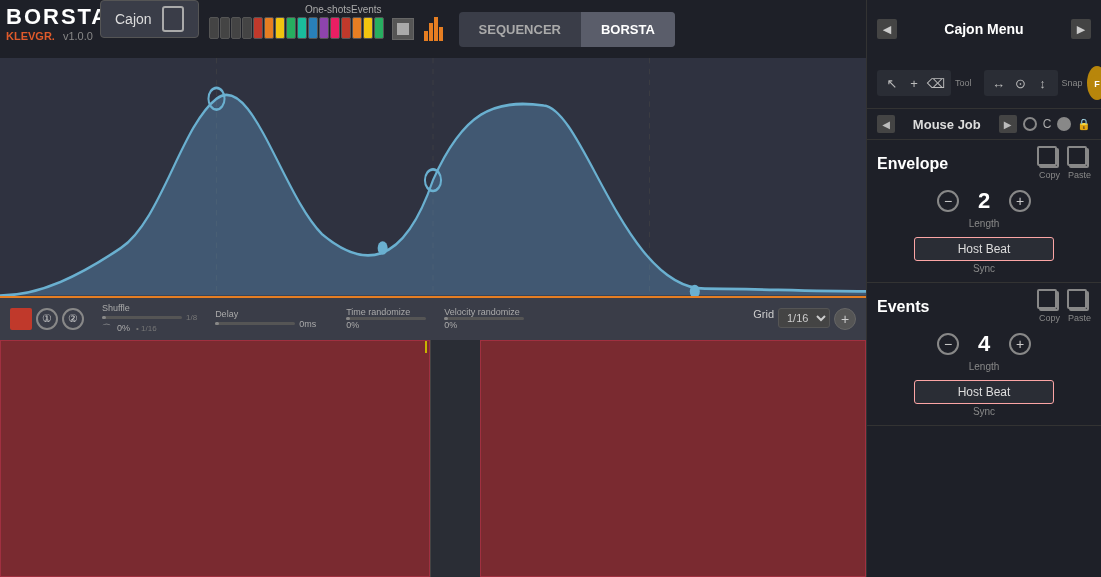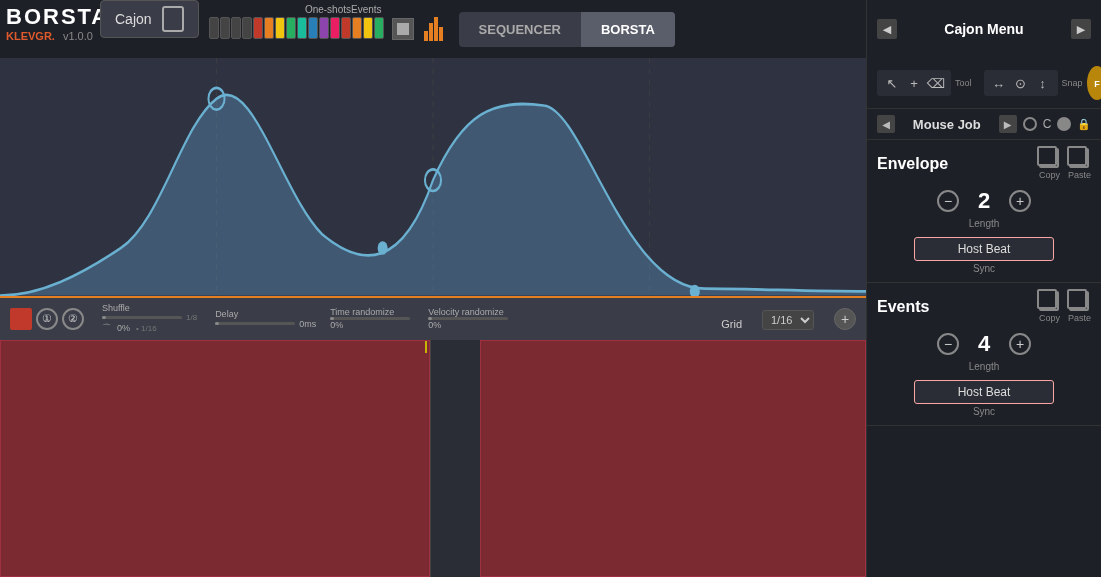--- a/index.html
+++ b/index.html
@@ -271,22 +271,22 @@
       font-size: 9px;
       color: #aaa;
     }
     .sub-val {
       font-size: 8px;
       color: #777;
     }
 
     .grid-group {
       display: flex;
-      align-items: flex-end;
-      gap: 20px;
+      align-items: flex-start;
+      gap: 4px;
       margin-left: auto;
       font-size: 11px;
       color: #ccc;
     }
     .grid-select {
       background: #444;
       border: 1px solid #555;
       color: #ccc;
       font-size: 11px;
       padding: 2px 4px;
@@ -656,21 +656,21 @@
       <div class="control-group" style="margin-left:10px;">
         <label>Delay</label>
         <div class="control-row">
           <div class="slider-track">
             <div class="slider-fill" style="width:5%;"></div>
           </div>
           <span class="slider-val">0ms</span>
         </div>
       </div>
 
-      <div class="control-group" style="margin-left:6px;justify-content:center;">
+      <div class="control-group" style="margin-left:22px;justify-content:center;">
         <label>Time randomize</label>
         <div class="control-row">
           <div class="slider-track">
             <div class="slider-fill" style="width:5%;"></div>
           </div>
         </div>
         <span class="slider-val">0%</span>
       </div>
 
       <div class="control-group" style="margin-left:10px;">

